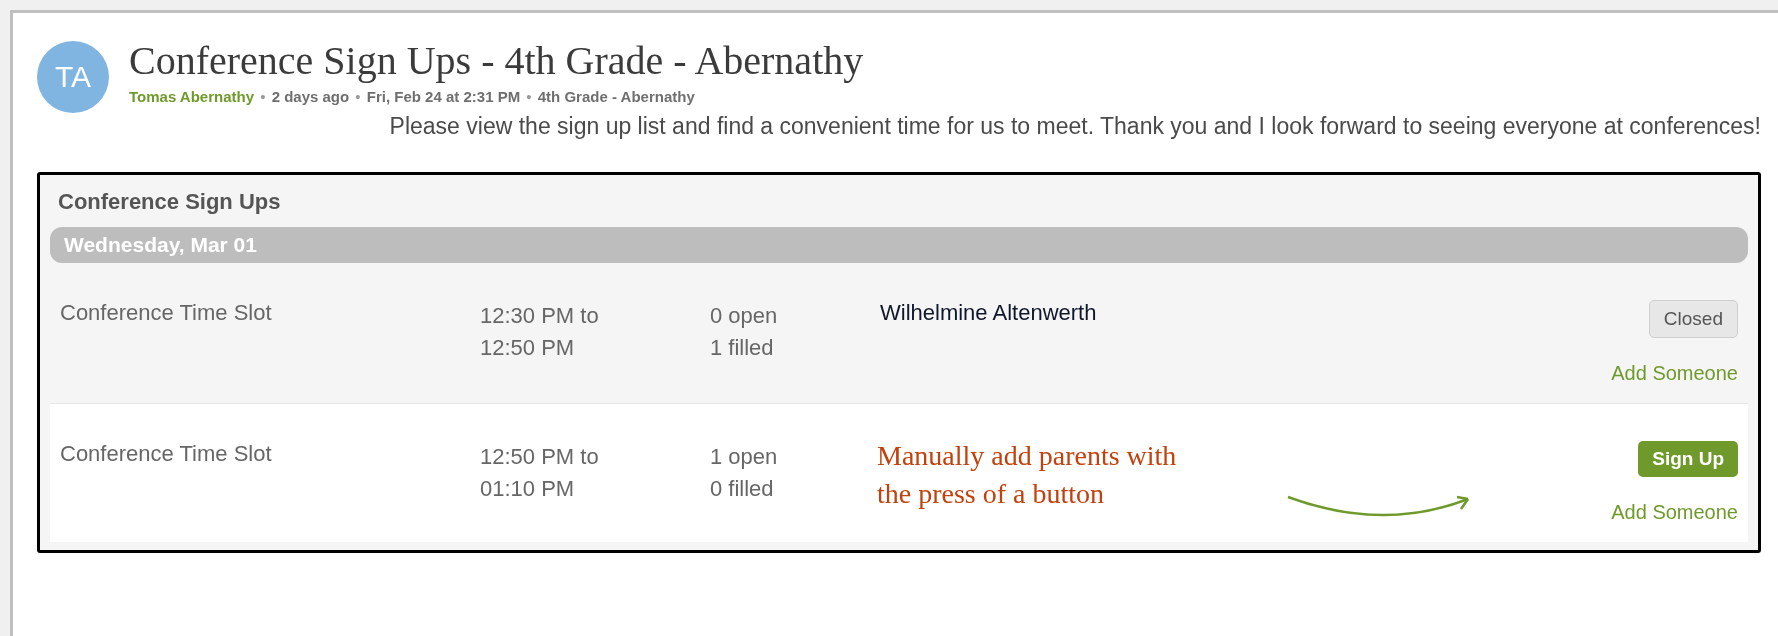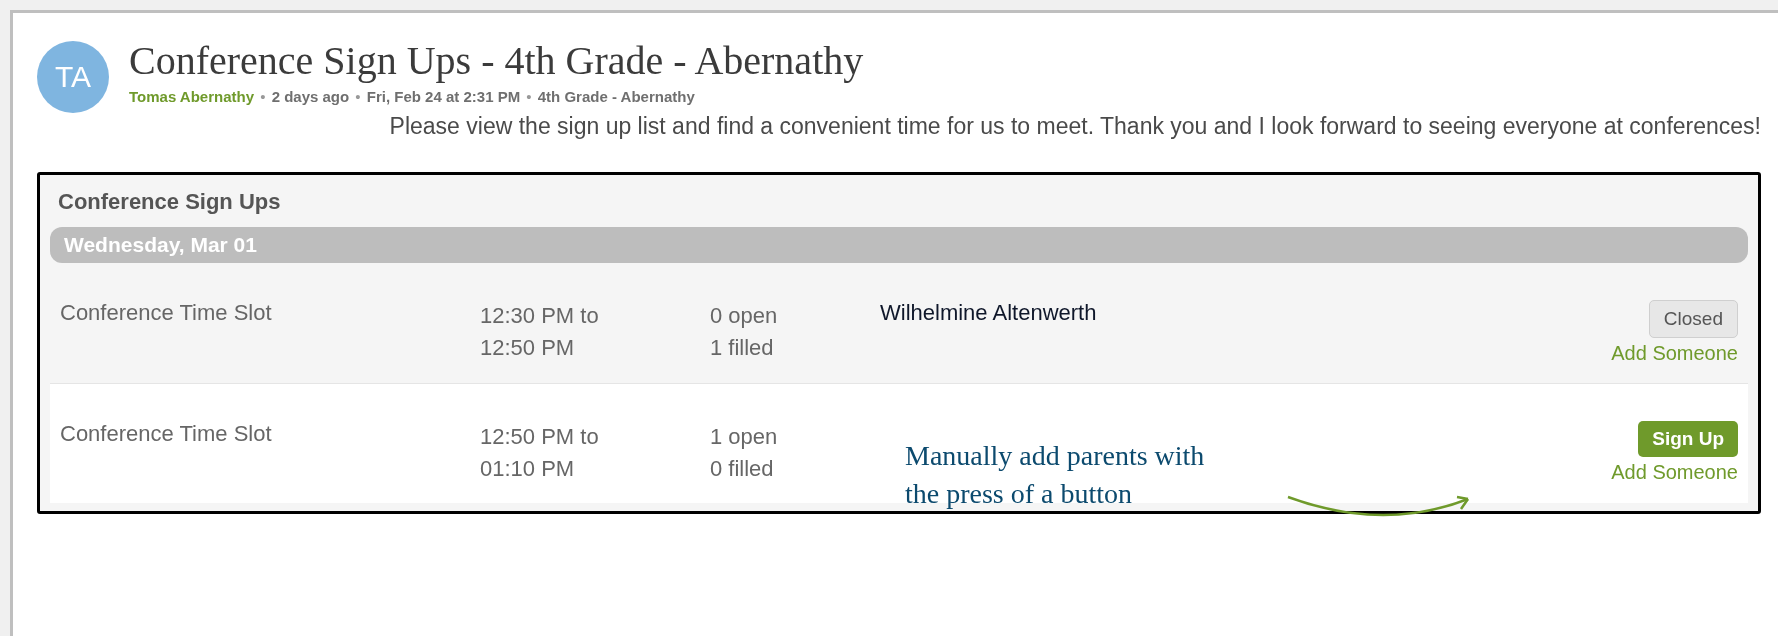--- a/index.html
+++ b/index.html
@@ -99,21 +99,21 @@
     .slot-body .slot-row:first-child {
       background: #f5f5f5;
     }
     .slot-body .slot-row:last-child {
       border-bottom: none;
     }
     .col-name { flex: 0 0 420px; font-size: 22px; color: #666; }
     .col-time { flex: 0 0 230px; font-size: 22px; color: #666; line-height: 1.45; }
     .col-fill { flex: 0 0 170px; font-size: 22px; color: #666; line-height: 1.45; }
     .col-person { flex: 1; font-size: 22px; color: #0f172a; font-weight: 500; }
-    .col-action { flex: 0 0 200px; text-align: right; display: flex; flex-direction: column; align-items: flex-end; gap: 4px; }
+    .col-action { flex: 0 0 200px; text-align: right; display: flex; flex-direction: column; align-items: flex-end; gap: 24px; }
     .btn {
       display: inline-block;
       padding: 7px 14px;
       border-radius: 5px;
       font-size: 19px;
       font-weight: 500;
       border: none;
       cursor: pointer;
       font-family: inherit;
     }
@@ -129,26 +129,26 @@
       font-weight: 600;
     }
     .add-link {
       color: #6f9a2b;
       font-size: 20px;
       font-weight: 500;
       cursor: pointer;
     }
     .annotation {
       position: absolute;
-      left: 892px;
+      left: 864px;
       top: 424px;
       width: 560px;
       font-family: "Comic Sans MS", "Bradley Hand", cursive;
       font-size: 28px;
-      color: #0c4a6e;
+      color: #c2410c;
       line-height: 1.35;
       pointer-events: none;
     }
     .arrow {
       position: absolute;
       left: 1270px;
       top: 474px;
       width: 200px;
       height: 40px;
       pointer-events: none;

